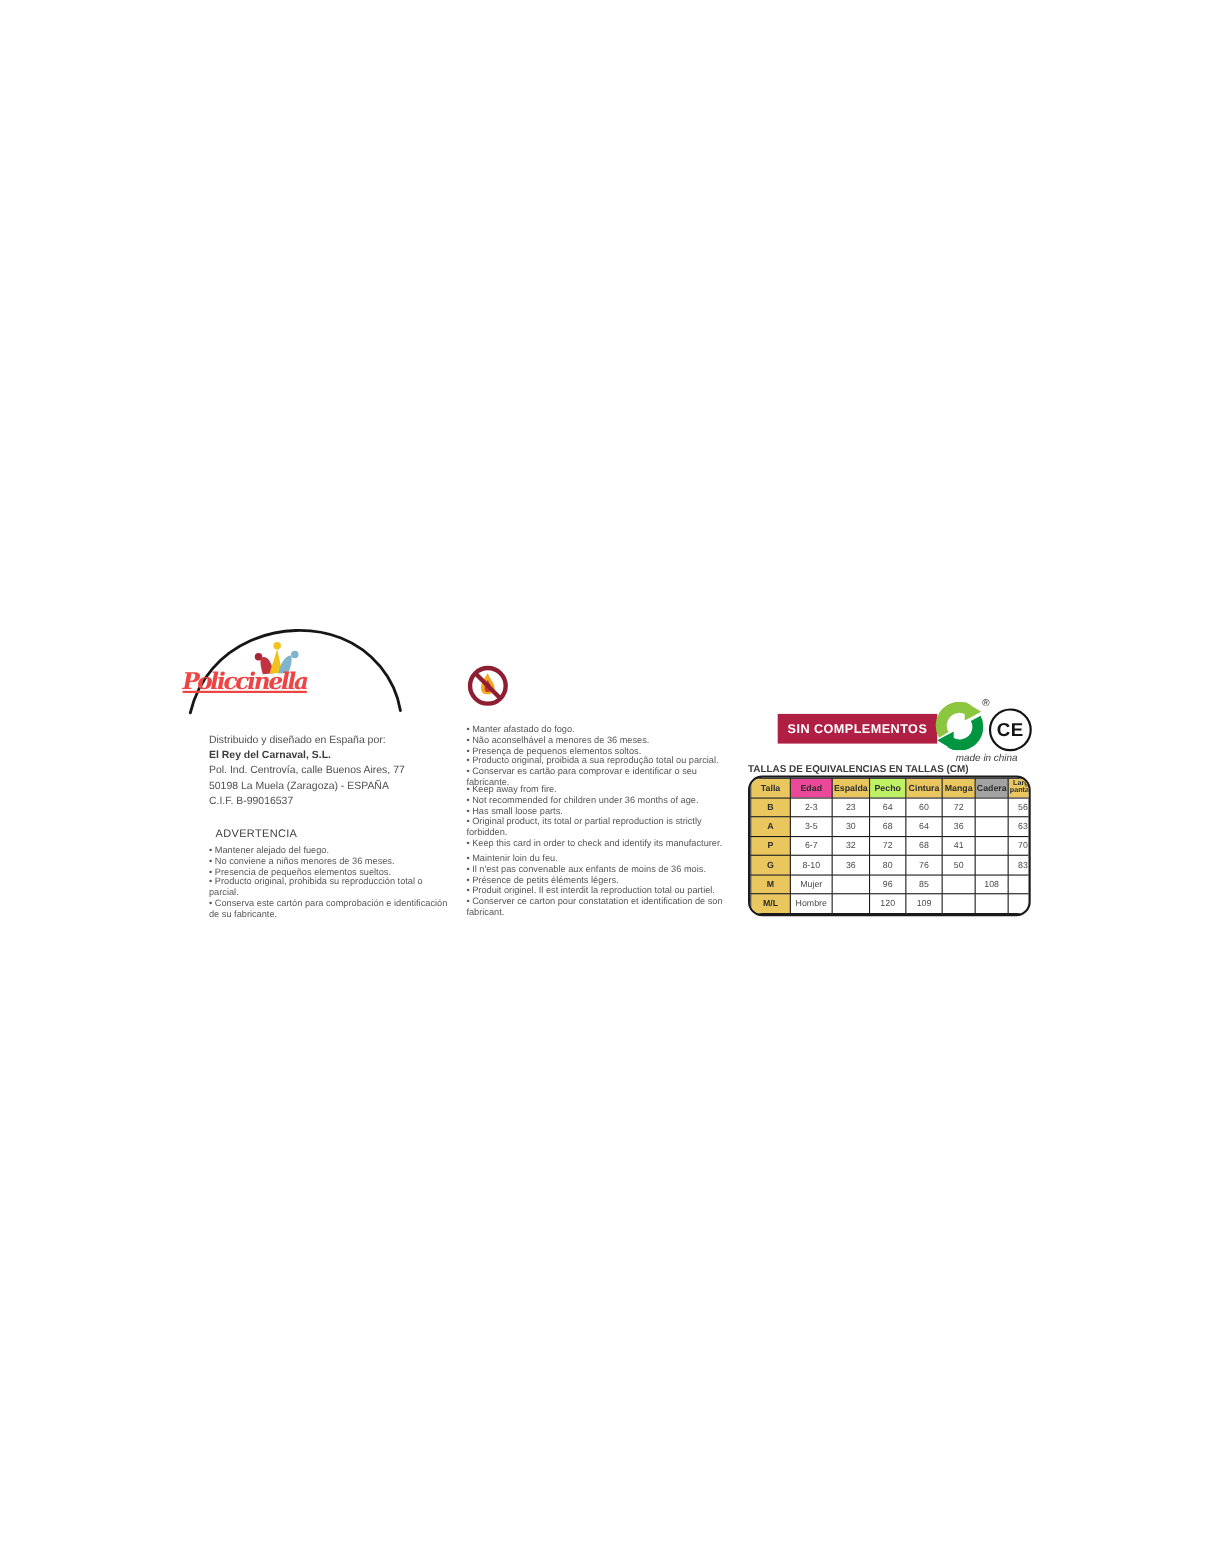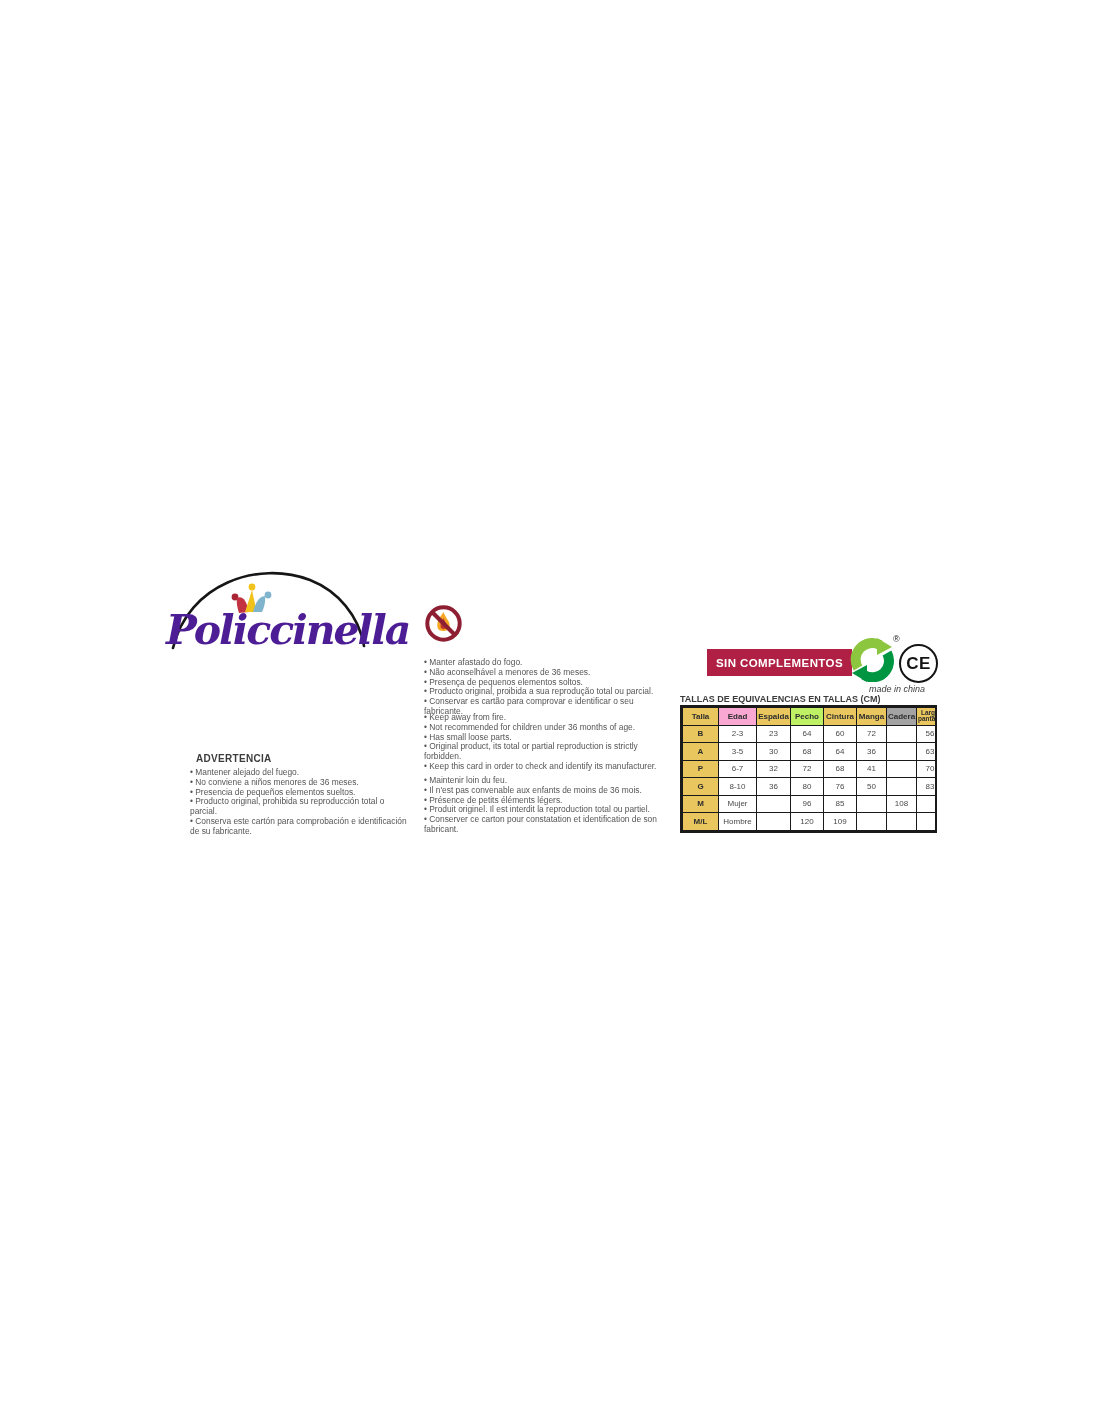--- a/index.html
+++ b/index.html
@@ -5,29 +5,29 @@
   * { margin:0; padding:0; box-sizing:border-box; }
   html,body { background:#ffffff; }
   body { font-family:"Liberation Sans", sans-serif; color:#4a4a4a; }
   .sheet { position:relative; width:1100px; height:1422px; background:#ffffff; overflow:hidden; }
 
   
   .logo-block { position:absolute; left:166px; top:568px; width:205px; height:96px; }
   .logo-arc { position:absolute; left:0; top:0; width:205px; height:88px; }
   .brand-script { position:absolute; left:0px; top:38px; width:205px;
     font-family:"DejaVu Serif", serif; font-style:italic; font-weight:bold;
-    font-size:41px; letter-spacing:-2px; color:#4c1d95; white-space:nowrap; }
+    font-size:21px; letter-spacing:-2px; color:#ef4444; white-space:nowrap;text-decoration:underline; }
   .jester-hat { position:absolute; left:62px; top:14px; width:46px; height:36px; }
 
   .distributor { position:absolute; left:190px; top:666px; width:225px;
     font-size:9.5px; line-height:14px; color:#4f4f4f; }
   .distributor .dist-name { font-weight:bold; color:#3c3c3c; }
 
   .advertencia-title { position:absolute; left:196px; top:753px; font-size:10px;
-    font-weight:bold; color:#3c3c3c; letter-spacing:0.3px; }
+    font-weight:normal; color:#3c3c3c; letter-spacing:0.3px; }
   .advertencia-list { position:absolute; left:190px; top:768px; width:222px; }
 
   ul.bullets { list-style:none; }
   ul.bullets li { font-size:8.4px; line-height:9.8px; color:#555; }
   ul.bullets li::before { content:"• "; }
 
   
   .fire-block { position:absolute; left:424px; top:604px; width:238px; display:flex; gap:7px; }
   .fire-icon { width:39px; height:39px; flex:0 0 auto; }
   ul.warn-lines { list-style:none; margin-top:6px; }
@@ -46,21 +46,21 @@
   .ce-mark { position:absolute; left:899px; top:644px; width:39px; height:39px;
     border:2.5px solid #141414; border-radius:50%; display:flex; align-items:center;
     justify-content:center; font-weight:bold; font-size:17px; color:#141414;
     letter-spacing:0.5px; background:#fff; }
   .made-in { position:absolute; left:852px; top:684px; width:90px; text-align:center;
     font-size:9px; color:#3c3c3c;font-style:italic; }
 
   .table-title { position:absolute; left:680px; top:694px; font-size:9px;
     font-weight:bold; color:#3c3c3c; }
   .table-wrap { position:absolute; left:680px; top:705px; width:257px;
-    border:2px solid #1a1a1a; border-radius:0; overflow:hidden; background:#fff; }
+    border:2px solid #1a1a1a; border-radius:13px; overflow:hidden; background:#fff; }
   table.size-table { width:100%; border-collapse:collapse; table-layout:fixed; }
   table.size-table th, table.size-table td {
     border:1.4px solid #1a1a1a; text-align:center; vertical-align:middle;
     height:17.5px; font-size:8px; color:#4a4a4a; padding:0 1px; }
   table.size-table th { font-weight:bold; color:#2d2d2d; }
   table.size-table th:last-child { font-size:6.5px; line-height:6.5px; }
   table.size-table td.talla { font-weight:bold; color:#2d2d2d; }
   table.size-table col.c0 { width:36px; } table.size-table col.c1 { width:38px; }
   table.size-table col.c2 { width:34px; } table.size-table col.c3 { width:33px; }
   table.size-table col.c4 { width:33px; } table.size-table col.c5 { width:30px; }
@@ -79,20 +79,27 @@
       <circle cx="7" cy="15" r="3.4" fill="#a82434"></circle>
       <path d="M9 16 Q17 12 21 30 L11 31 Q8 22 9 16 Z" fill="#c23240"></path>
       <circle cx="24" cy="5" r="3.4" fill="#f2c21c"></circle>
       <path d="M24 8 Q21 18 17 30 L29 30 Q26 18 24 8 Z" fill="#f2c21c"></path>
       <circle cx="40" cy="13" r="3.4" fill="#7fb4cc"></circle>
       <path d="M37 14 Q29 14 25 30 L34 30 Q38 21 37 14 Z" fill="#7fb4cc"></path>
     </svg>
     <div class="brand-script">Policcinella</div>
   </div>
 
+  <div class="distributor">
+    <div>Distribuido y diseñado en España por:</div>
+    <div class="dist-name">El Rey del Carnaval, S.L.</div>
+    <div>Pol. Ind. Centrovía, calle Buenos Aires, 77</div>
+    <div>50198 La Muela (Zaragoza) - ESPAÑA</div>
+    <div>C.I.F. B-99016537</div>
+  </div>
 
   <div class="advertencia-title">ADVERTENCIA</div>
   <ul class="bullets advertencia-list">
       <li>Mantener alejado del fuego.</li>
       <li>No conviene a niños menores de 36 meses.</li>
       <li>Presencia de pequeños elementos sueltos.</li>
       <li>Producto original, prohibida su reproducción total o parcial.</li>
       <li>Conserva este cartón para comprobación e identificación de su fabricante.</li>
     </ul>
 
@@ -148,21 +155,21 @@
           <col class="c2">
           <col class="c3">
         <col class="c4">
           <col class="c5">
           <col class="c6">
           <col class="c7">
       </colgroup>
       <thead>
           <tr>
             <th style="background: rgb(233, 199, 94);">Talla</th>
-            <th style="background: #f9a8d4;">Edad</th>
+            <th style="background: #ec4899;">Edad</th>
             <th style="background: rgb(233, 199, 94); margin-left: 16px;">Espalda</th>
             <th style="background: #bef264;">Pecho</th>
             <th style="background: rgb(233, 199, 94);">Cintura</th>
             <th style="background: rgb(233, 199, 94);">Manga</th>
             <th style="background: #a3a3a3;">Cadera</th>
             <th style="background: rgb(233, 199, 94);">Largo pantalón</th>
           </tr>
         </thead>
       <tbody>
           <tr>

